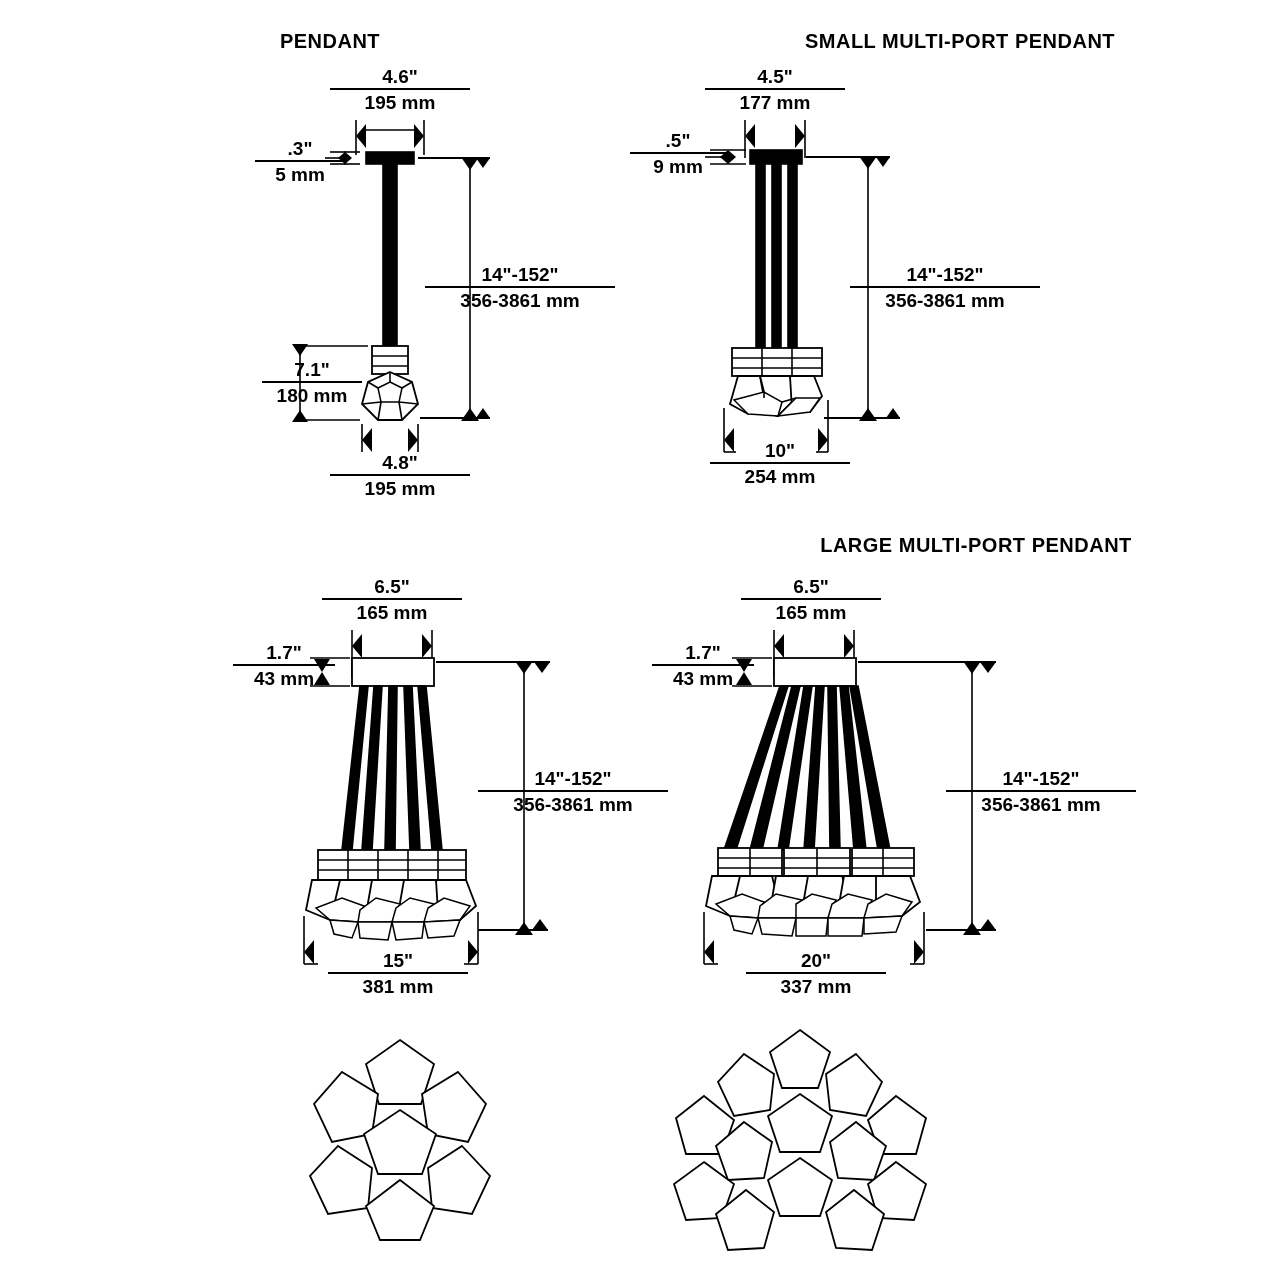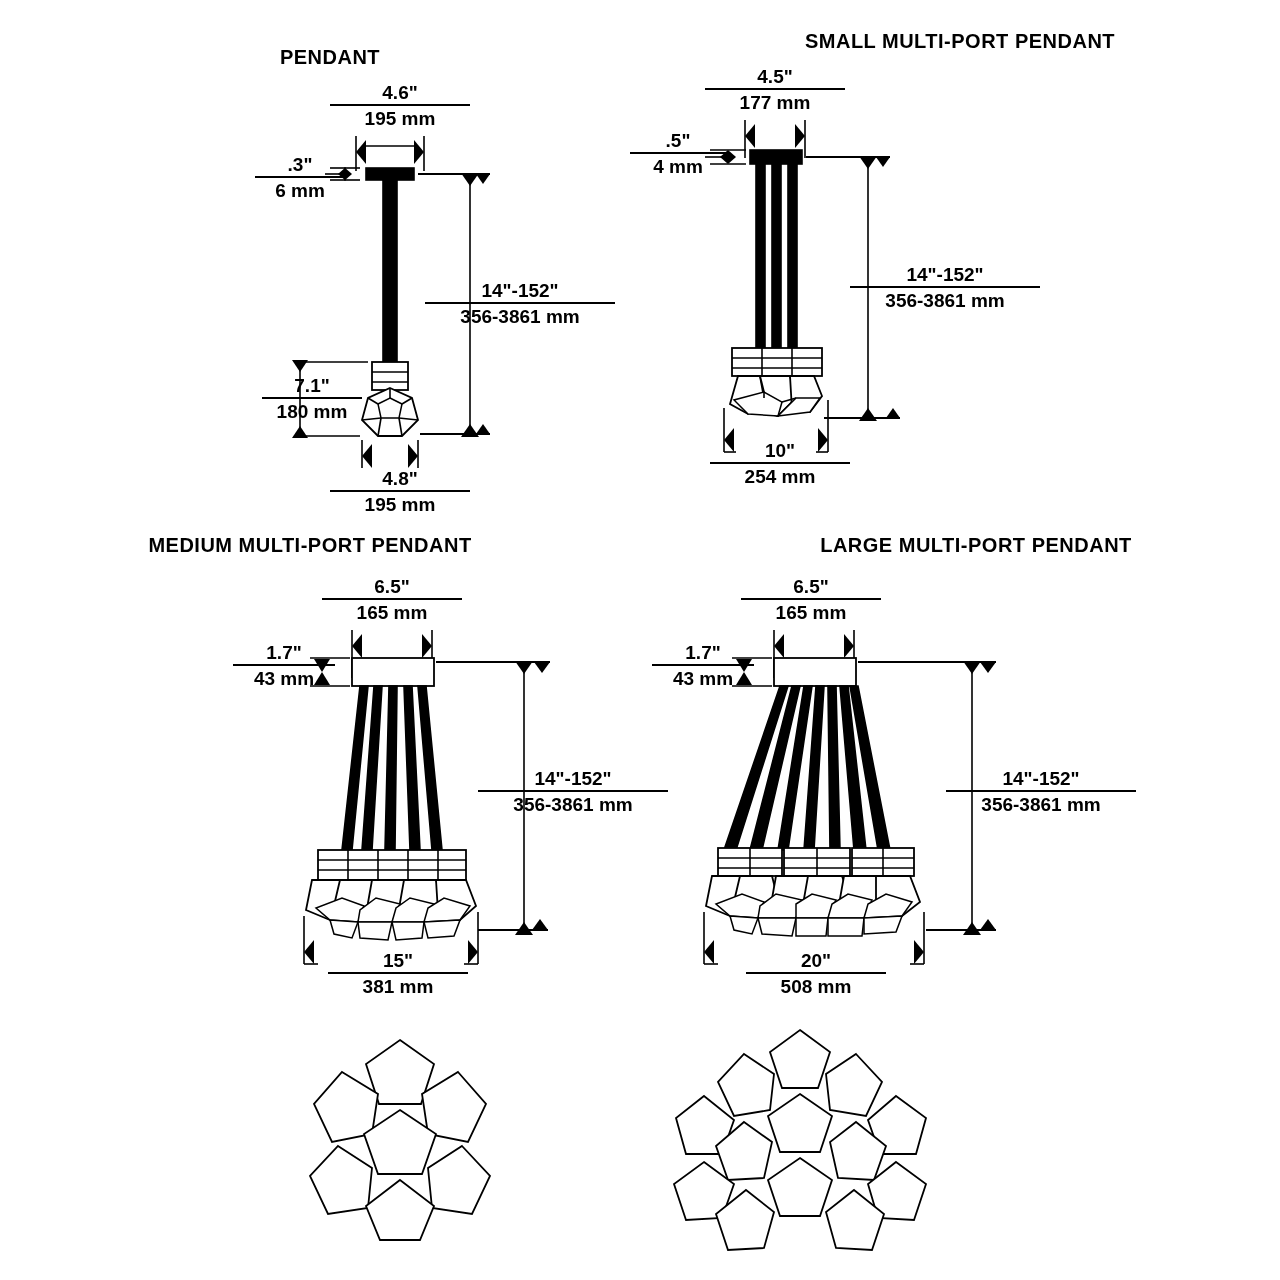--- a/index.html
+++ b/index.html
@@ -59,32 +59,32 @@
   .fill-k { fill: #000; stroke: #000; stroke-width: 1.6; }
   .fill-w { fill: #fff; stroke: #000; stroke-width: 1.8; }
   .fill-w-thin { fill: #fff; stroke: #000; stroke-width: 1.5; }
   .arrowhead { fill: #000; }
 </style>
 </head>
 <body>
 
 <div class="page">
 
-  <div class="panel" style="left:0;top:16px;width:620px;height:520px;">
+  <div class="panel" style="left:0;top:0;width:620px;height:520px;">
 
     <div class="title" style="left:240px;top:30px;width:180px;">PENDANT</div>
 
     <div class="dim" style="left:330px;top:66px;width:140px;">
       <span class="top">4.6"</span>
       <span class="bot">195 mm</span>
     </div>
 
     <div class="dim" style="left:255px;top:138px;width:90px;">
       <span class="top">.3"</span>
-      <span class="bot">6 mm</span>
+      <span class="bot">5 mm</span>
     </div>
 
     <div class="dim" style="left:425px;top:264px;width:190px;">
       <span class="top">14"-152"</span>
       <span class="bot">356-3861 mm</span>
     </div>
 
     <div class="dim" style="left:262px;top:359px;width:100px;">
       <span class="top">7.1"</span>
       <span class="bot">180 mm</span>
@@ -156,21 +156,21 @@
 
     <div class="title" style="left:0px;top:30px;width:720px;">SMALL MULTI-PORT PENDANT</div>
 
     <div class="dim" style="left:105px;top:66px;width:140px;">
       <span class="top">4.5"</span>
       <span class="bot">177 mm</span>
     </div>
 
     <div class="dim" style="left:30px;top:130px;width:96px;">
       <span class="top">.5"</span>
-      <span class="bot">4 mm</span>
+      <span class="bot">9 mm</span>
     </div>
 
     <div class="dim" style="left:250px;top:264px;width:190px;">
       <span class="top">14"-152"</span>
       <span class="bot">356-3861 mm</span>
     </div>
 
     <div class="dim" style="left:110px;top:440px;width:140px;">
       <span class="top">10"</span>
       <span class="bot">254 mm</span>
@@ -224,21 +224,20 @@
       <line class="ln-thin" x1="228" y1="400" x2="228" y2="452"></line>
       <path class="arrowhead" d="M124 440 l10 -12 l0 24 z"></path>
       <path class="arrowhead" d="M228 440 l-10 -12 l0 24 z"></path>
       <line class="ln-thin" x1="124" y1="452" x2="136" y2="452"></line>
       <line class="ln-thin" x1="216" y1="452" x2="228" y2="452"></line>
     </svg>
   </div>
 
   <div class="panel" style="left:0;top:520px;width:620px;height:500px;">
 
-    <div class="title" style="left:0px;top:14px;width:620px;">MEDIUM MULTI-PORT PENDANT</div>
 
     <div class="dim" style="left:322px;top:56px;width:140px;">
       <span class="top">6.5"</span>
       <span class="bot">165 mm</span>
     </div>
 
     <div class="dim" style="left:233px;top:122px;width:102px;">
       <span class="top">1.7"</span>
       <span class="bot">43 mm</span>
     </div>
@@ -331,21 +330,21 @@
       <span class="bot">43 mm</span>
     </div>
 
     <div class="dim" style="left:310px;top:248px;width:190px;">
       <span class="top">14"-152"</span>
       <span class="bot">356-3861 mm</span>
     </div>
 
     <div class="dim" style="left:110px;top:430px;width:140px;">
       <span class="top">20"</span>
-      <span class="bot">508 mm</span>
+      <span class="bot">337 mm</span>
     </div>
 
     <svg width="660" height="500">
 
       <line class="ln-thin" x1="138" y1="110" x2="138" y2="158"></line>
       <line class="ln-thin" x1="218" y1="110" x2="218" y2="158"></line>
       <path class="arrowhead" d="M138 126 l10 -12 l0 24 z"></path>
       <path class="arrowhead" d="M218 126 l-10 -12 l0 24 z"></path>
 
       <rect class="fill-w" x="138" y="138" width="82" height="28"></rect>

